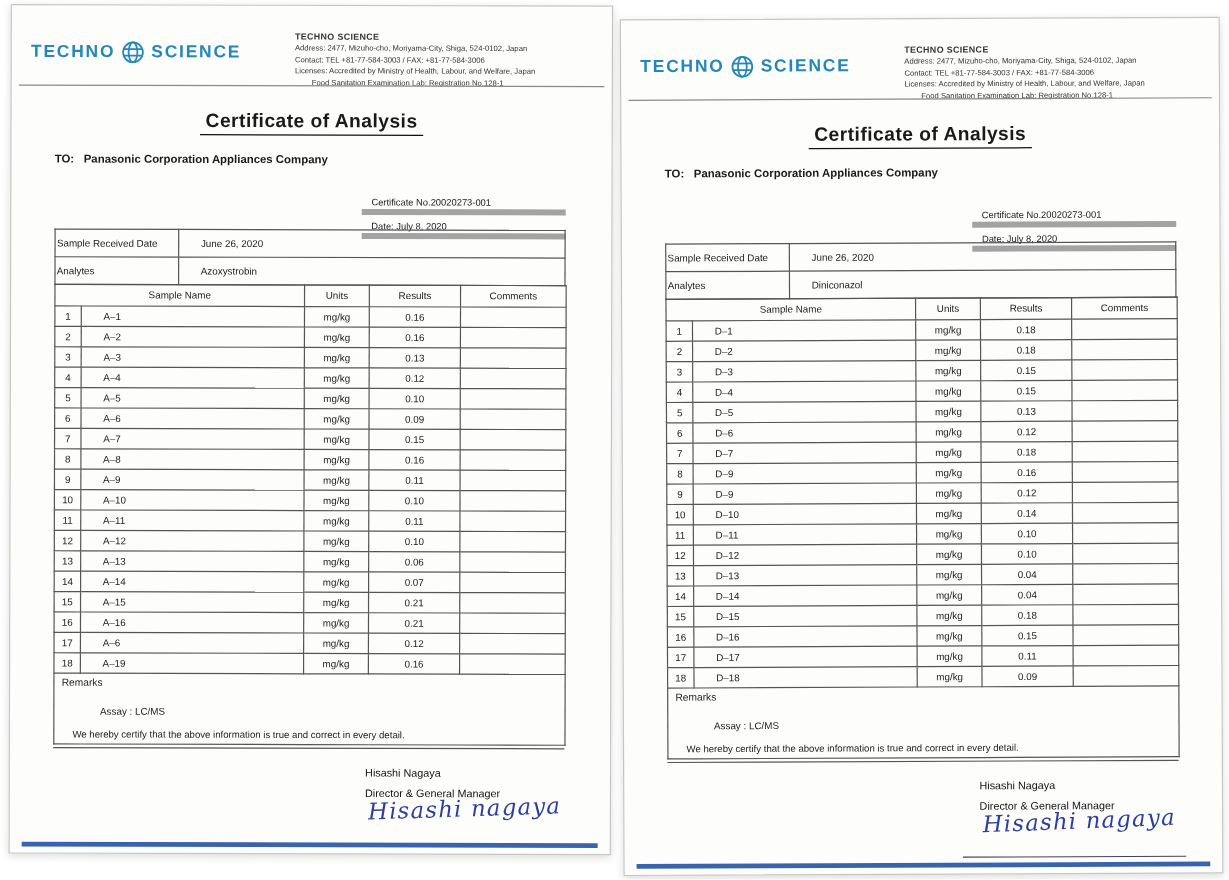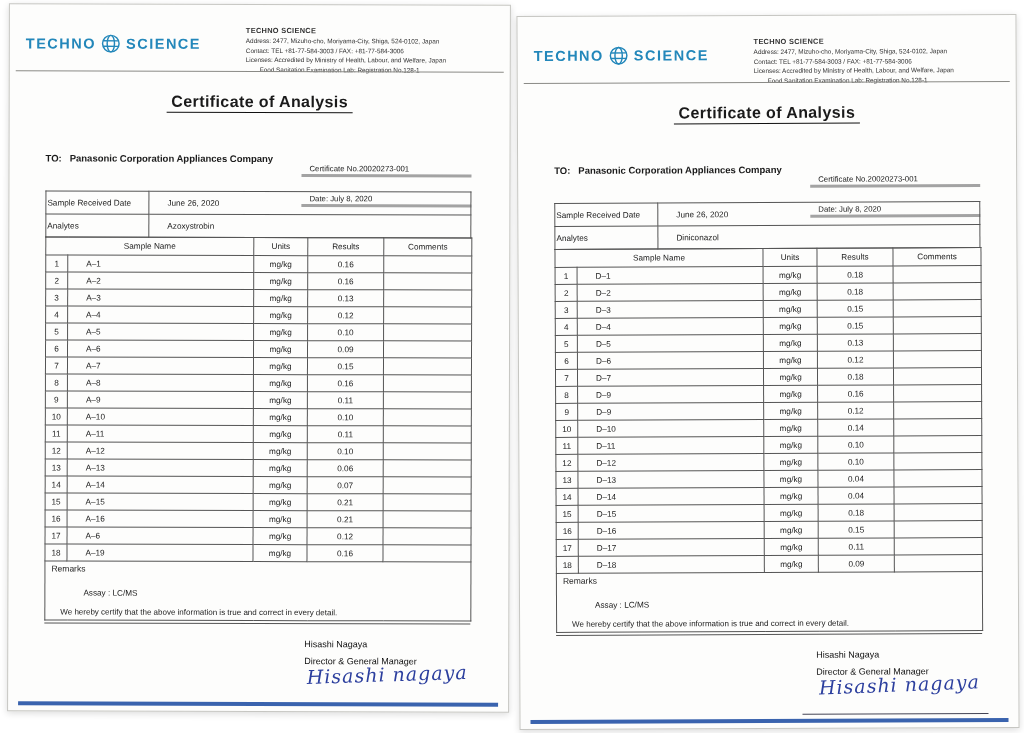--- a/index.html
+++ b/index.html
@@ -23,25 +23,25 @@
   .head-rule{position:absolute;left:6px;right:6px;top:66px;border-top:1px solid #8a8a86;}
 
   .letterhead{position:absolute;left:236px;top:20px;width:256px;font-size:6.4px;line-height:1.5;color:#333;}
   .letterhead .co{font-weight:bold;font-size:7.4px;letter-spacing:.3px;}
   .letterhead .reg{margin-left:14px;}
 
   .title{position:absolute;top:88px;left:0;width:100%;text-align:center;}
   .title span{font-size:16px;font-weight:bold;letter-spacing:.4px;
               border-bottom:1.5px solid #111;padding:0 5px 2px;}
 
-  .to-line{position:absolute;top:148px;left:36px;font-size:9.5px;font-weight:bold;}
+  .to-line{position:absolute;top:123px;left:36px;font-size:9.5px;font-weight:bold;}
   .to-line .to-co{margin-left:8px;}
 
   .cert-block{position:absolute;top:158px;left:292px;width:170px;font-size:7.8px;color:#222;}
-  .cert-block div{border-bottom:3px solid #a3a3a3;padding:1px 2px 1px 8px;margin-bottom:16px;}
+  .cert-block div{border-bottom:5px solid #a3a3a3;padding:1px 2px 1px 8px;margin-bottom:4px;}
 
   table{border-collapse:collapse;}
   .info-table{position:absolute;top:186px;left:36px;width:426px;font-size:8.2px;table-layout:fixed;}
   .info-table td{border:1px solid #555;height:20px;}
   .info-table td.lbl{width:100px;text-align:left;}
   .info-table td.val{padding-left:18px;}
 
   .main-table{position:absolute;top:232px;left:36px;width:426px;font-size:8.2px;table-layout:fixed;}
   .main-table th,.main-table td{border:1px solid #555;padding:0;height:16px;font-weight:normal;}
   .main-table th{height:17px;text-align:center;}

